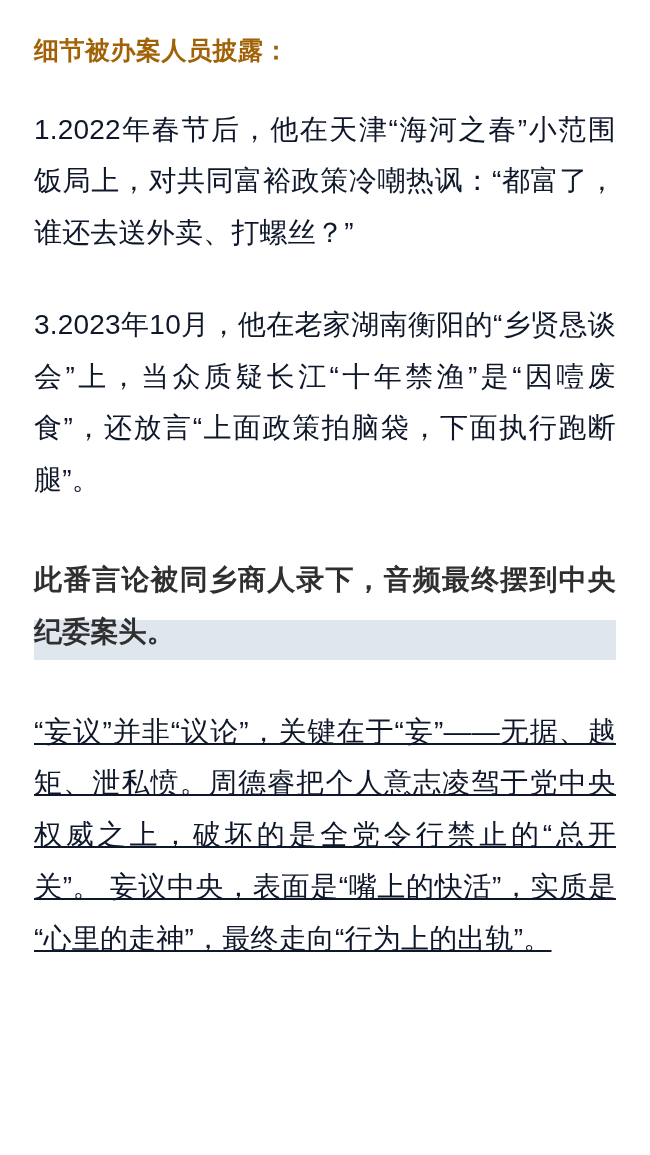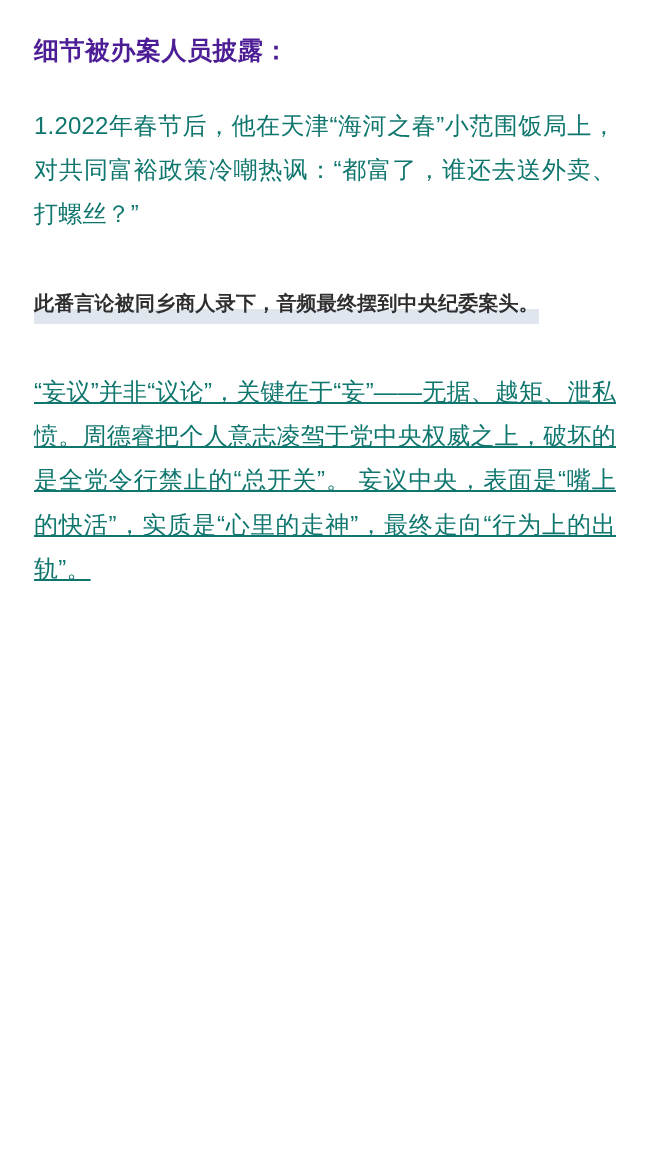--- a/index.html
+++ b/index.html
@@ -14,43 +14,43 @@
     -webkit-font-smoothing: antialiased;
   }
   .page {
     width: 650px;
     min-height: 1155px;
     box-sizing: border-box;
     padding: 22px 34px 20px 34px;
     background: #ffffff;
   }
   .heading {
-    color: #4c1d95;
+    color: #a16207;
     font-size: 25px;
     font-weight: bold;
     letter-spacing: 0.5px;
     line-height: 1.5;
     margin: 10px 0 34px 0;
   }
   .para {
-    color: #0f766e;
-    font-size: 24px;
+    color: #0f172a;
+    font-size: 28px;
     line-height: 1.85;
     letter-spacing: 0.2px;
     margin: 0 0 40px 0;
     text-align: justify;
     text-justify: inter-ideograph;
   }
   .para.last {
     margin-bottom: 0;
     text-decoration: underline;
   }
   .highlight {
     color: #2f2f2f;
-    font-size: 20px;
+    font-size: 28px;
     font-weight: bold;
     line-height: 1.85;
     letter-spacing: 0.2px;
     margin: 0 0 46px 0;
     padding-bottom: 2px;
     background: linear-gradient(to bottom, rgba(255,255,255,0) 62%, #dfe6ee 62%, #dfe6ee 100%);
     display: inline-block;
     text-align: justify;
     text-justify: inter-ideograph;
   }
@@ -61,20 +61,21 @@
 </head>
 <body>
 
 <div class="page">
 
   <h1 class="heading">细节被办案人员披露：</h1>
 
   <p class="para">1.2022年春节后，他在天津“海河之春”小范围饭局上，对共同富裕政策冷嘲热讽：“都富了，谁还去送外卖、打螺丝？”</p>
 
 
+  <p class="para">3.2023年10月，他在老家湖南衡阳的“乡贤恳谈会”上，当众质疑长江“十年禁渔”是“因噎废食”，还放言“上面政策拍脑袋，下面执行跑断腿”。</p>
 
   <div class="block-gap"></div>
 
   <p class="highlight">此番言论被同乡商人录下，音频最终摆到中央纪委案头。</p>
 
   <p class="para last">“妄议”并非“议论”，关键在于“妄”——无据、越矩、泄私愤。周德睿把个人意志凌驾于党中央权威之上，破坏的是全党令行禁止的“总开关”。 妄议中央，表面是“嘴上的快活”，实质是“心里的走神”，最终走向“行为上的出轨”。</p>
 
 </div>
 
 </body></html>

